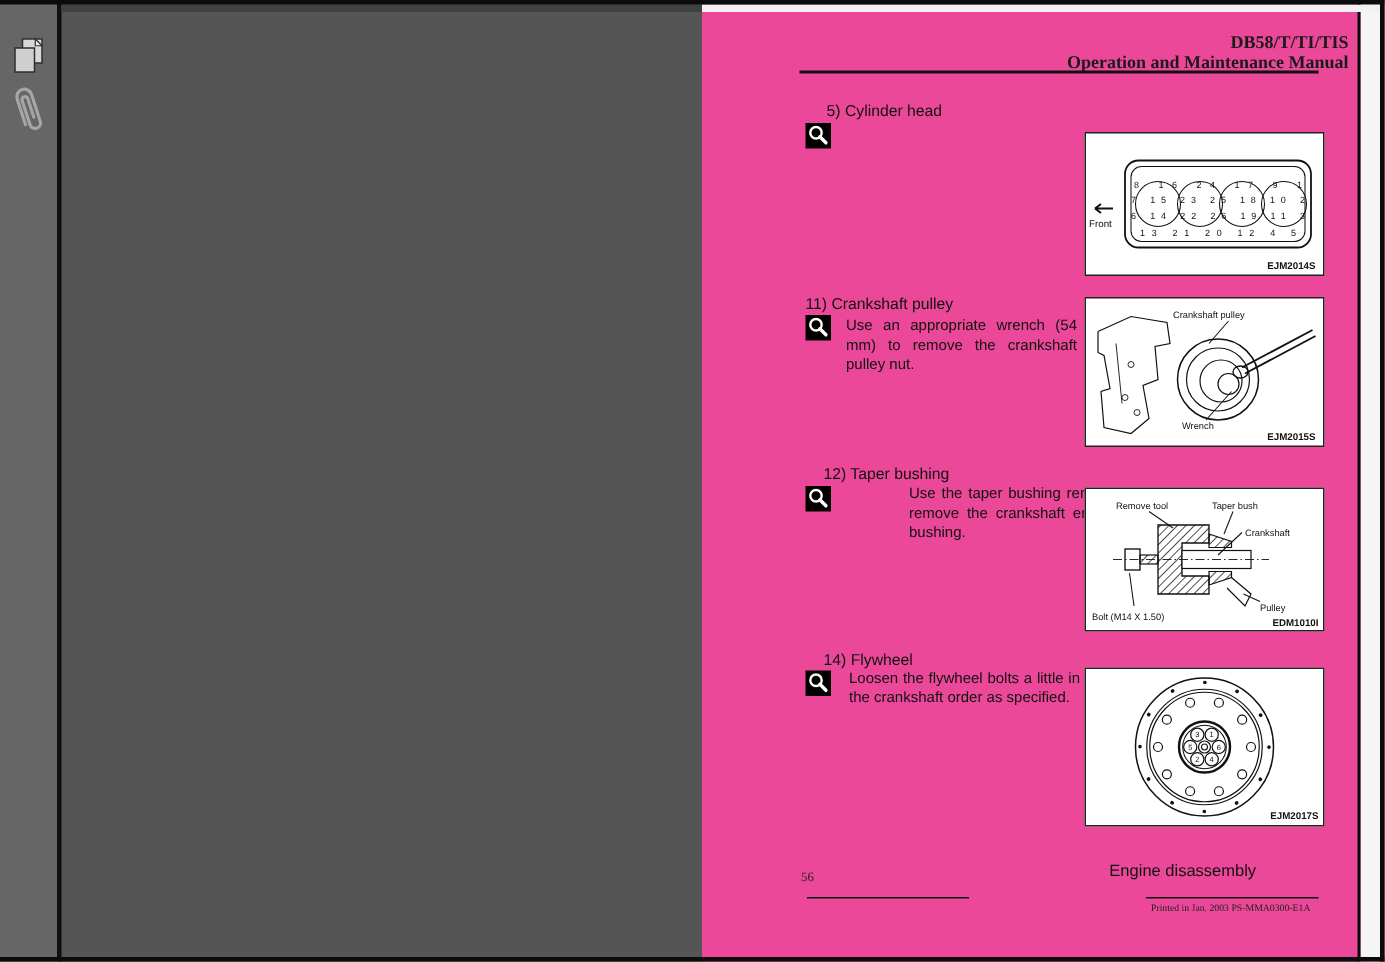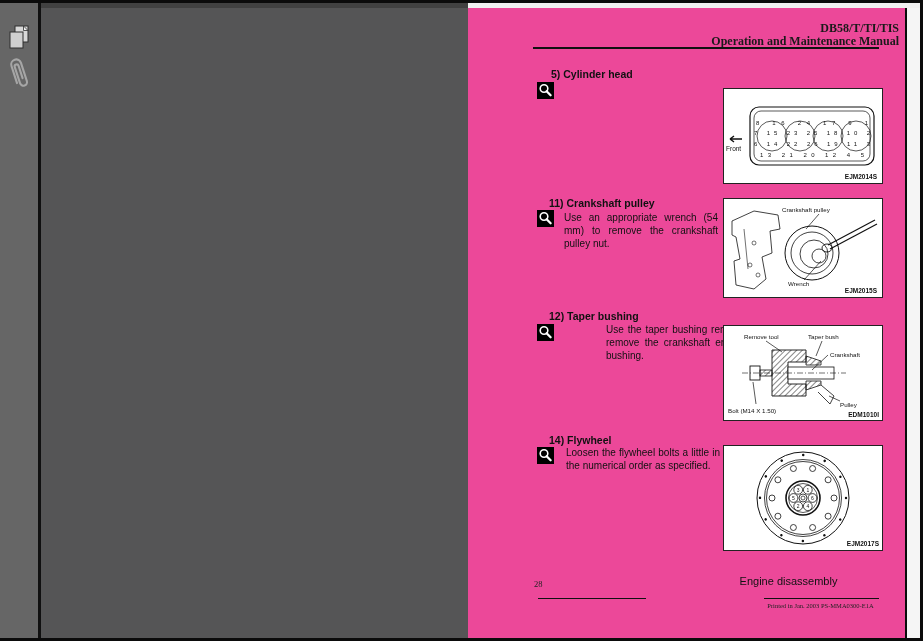--- a/index.html
+++ b/index.html
@@ -15,21 +15,21 @@
   #doc-bg{left:41px;top:0;width:427px;height:641px;background:#555556;}
   #doc-bg-topstrip{left:41px;top:3px;width:427px;height:5px;background:#414141;z-index:6;}
   #page-topstrip{left:468px;top:3px;width:452px;height:5px;background:#f1f1f1;z-index:6;}
   #scroll-line{left:905px;top:0;width:2px;height:641px;background:#0b0b0b;z-index:4;}
   #scroll-track{left:907px;top:0;width:13px;height:641px;background:#f5f5f5;z-index:3;}
   
   #page{left:468px;top:0;width:437px;height:641px;background:#ec4899;z-index:2;padding-left:20px;}
   .hdr-text{right:26px;top:22px;text-align:right;font-family:"Liberation Serif",serif;
             font-weight:bold;font-size:12px;line-height:13px;color:#1a1a1a;}
   #hdr-rule{left:65px;top:47px;width:346px;height:2px;background:#111;}
-  .sec-heading{font-weight:bold;font-size:10.5px;color:#111;}
+  .sec-heading{font-weight:normal;font-size:10.5px;color:#111;}
   .sec-body{width:154px;font-size:10px;line-height:13px;color:#111;text-align:justify;}
   .mag-icon{width:17px;height:17px;background:#000;}
   .figure{left:255px;width:158px;border:1px solid #222;background:#fff;}
   svg text{font-family:"Liberation Sans",sans-serif;fill:#111;}
   .figcode{font-weight:bold;}
   
   #footer-pageno{left:66px;top:579px;font-family:"Liberation Serif",serif;font-size:8.5px;color:#222;}
   #footer-rule-left{left:70px;top:598px;width:108px;height:1px;background:#111;}
   #footer-rule-right{left:296px;top:598px;width:115px;height:1px;background:#111;}
   #footer-title{left:230px;top:575px;width:181px;text-align:center;font-weight:normal;font-size:11px;color:#111;}
@@ -95,21 +95,21 @@
       <circle cx="104" cy="47" r="15" fill="none" stroke="#111" stroke-width="0.7"></circle>
       <circle cx="132" cy="47" r="15" fill="none" stroke="#111" stroke-width="0.7"></circle>
       <text x="32" y="36" font-size="6" textLength="112" lengthAdjust="spacing">8   16   24   17   9   1</text>
       <text x="30" y="46" font-size="6" textLength="116" lengthAdjust="spacing">7  15  23  25 18  10  2</text>
       <text x="30" y="57" font-size="6" textLength="116" lengthAdjust="spacing">6  14  22  26 19  11  3</text>
       <text x="36" y="68" font-size="6" textLength="104" lengthAdjust="spacing">13  21  20  12  4  5</text>
       <text x="153" y="90" font-size="6.5" text-anchor="end" class="figcode">EJM2014S</text>
     </svg>
   </div>
 
-  <div class="abs sec-heading" style="left:81px;top:197px;">11) Crankshaft pulley</div>
+  <div class="abs sec-heading" style="left:69px;top:197px;">11) Crankshaft pulley</div>
   <div class="abs mag-icon" style="left:69px;top:210px;">
     <svg width="17" height="17" viewBox="0 0 17 17">
       <circle cx="7" cy="6.5" r="3.8" fill="none" stroke="#fff" stroke-width="1.6"></circle>
       <line x1="9.6" y1="9.2" x2="13.6" y2="13.2" stroke="#fff" stroke-width="2.3" stroke-linecap="round"></line>
     </svg>
   </div>
   <div class="abs sec-body" style="left:96px;top:211px;">Use an appropriate wrench (54 mm) to remove the crankshaft pulley nut.</div>
   <div class="abs figure" style="top:198px;height:98px;">
     <svg width="158" height="98" viewBox="0 0 158 98">
       <polyline points="8,22 30,12 54,16 56,30 46,32 48,54 38,58 42,80 30,90 12,86 10,62 16,60 12,38 8,36 8,22" fill="none" stroke="#111" stroke-width="0.8"></polyline>
@@ -169,21 +169,21 @@
     </svg>
   </div>
 
   <div class="abs sec-heading" style="left:81px;top:434px;">14) Flywheel</div>
   <div class="abs mag-icon" style="left:69px;top:447px;">
     <svg width="17" height="17" viewBox="0 0 17 17">
       <circle cx="7" cy="6.5" r="3.8" fill="none" stroke="#fff" stroke-width="1.6"></circle>
       <line x1="9.6" y1="9.2" x2="13.6" y2="13.2" stroke="#fff" stroke-width="2.3" stroke-linecap="round"></line>
     </svg>
   </div>
-  <div class="abs sec-body" style="left:98px;top:446px;">Loosen the flywheel bolts a little in the numerical order as specified.</div>
+  <div class="abs sec-body" style="left:98px;top:446px;">Loosen the flywheel bolts a little in the crankshaft order as specified.</div>
   <div class="abs figure" style="top:445px;height:104px;">
     <svg width="158" height="104" viewBox="0 0 158 104">
       <circle cx="79" cy="52" r="46" fill="none" stroke="#111" stroke-width="1"></circle>
       <circle cx="79" cy="52" r="43" fill="none" stroke="#111" stroke-width="2.4" stroke-dasharray="0.1 22.4" stroke-linecap="round"></circle>
       <circle cx="79" cy="52" r="38.5" fill="none" stroke="#111" stroke-width="0.8"></circle>
       <circle cx="79" cy="52" r="36.5" fill="none" stroke="#111" stroke-width="0.8"></circle>
       <circle cx="110" cy="52" r="3" fill="none" stroke="#111" stroke-width="0.8"></circle>
       <circle cx="104.1" cy="70.2" r="3" fill="none" stroke="#111" stroke-width="0.8"></circle>
       <circle cx="88.6" cy="81.5" r="3" fill="none" stroke="#111" stroke-width="0.8"></circle>
       <circle cx="69.4" cy="81.5" r="3" fill="none" stroke="#111" stroke-width="0.8"></circle>
@@ -206,18 +206,18 @@
       <text x="74.2" y="45.6" font-size="5" text-anchor="middle">3</text>
       <text x="83.8" y="45.6" font-size="5" text-anchor="middle">1</text>
       <text x="69.5" y="53.8" font-size="5" text-anchor="middle">5</text>
       <text x="88.5" y="53.8" font-size="5" text-anchor="middle">6</text>
       <text x="74.2" y="62" font-size="5" text-anchor="middle">2</text>
       <text x="83.8" y="62" font-size="5" text-anchor="middle">4</text>
       <text x="155" y="100" font-size="6.5" text-anchor="end" class="figcode">EJM2017S</text>
     </svg>
   </div>
 
-  <div class="abs" id="footer-pageno">28</div>
+  <div class="abs" id="footer-pageno">56</div>
   <div class="abs" id="footer-rule-left"></div>
   <div class="abs" id="footer-title">Engine disassembly</div>
   <div class="abs" id="footer-rule-right"></div>
   <div class="abs" id="footer-printed">Printed in Jan. 2003 PS-MMA0300-E1A</div>
 </div>
 
 </body></html>

